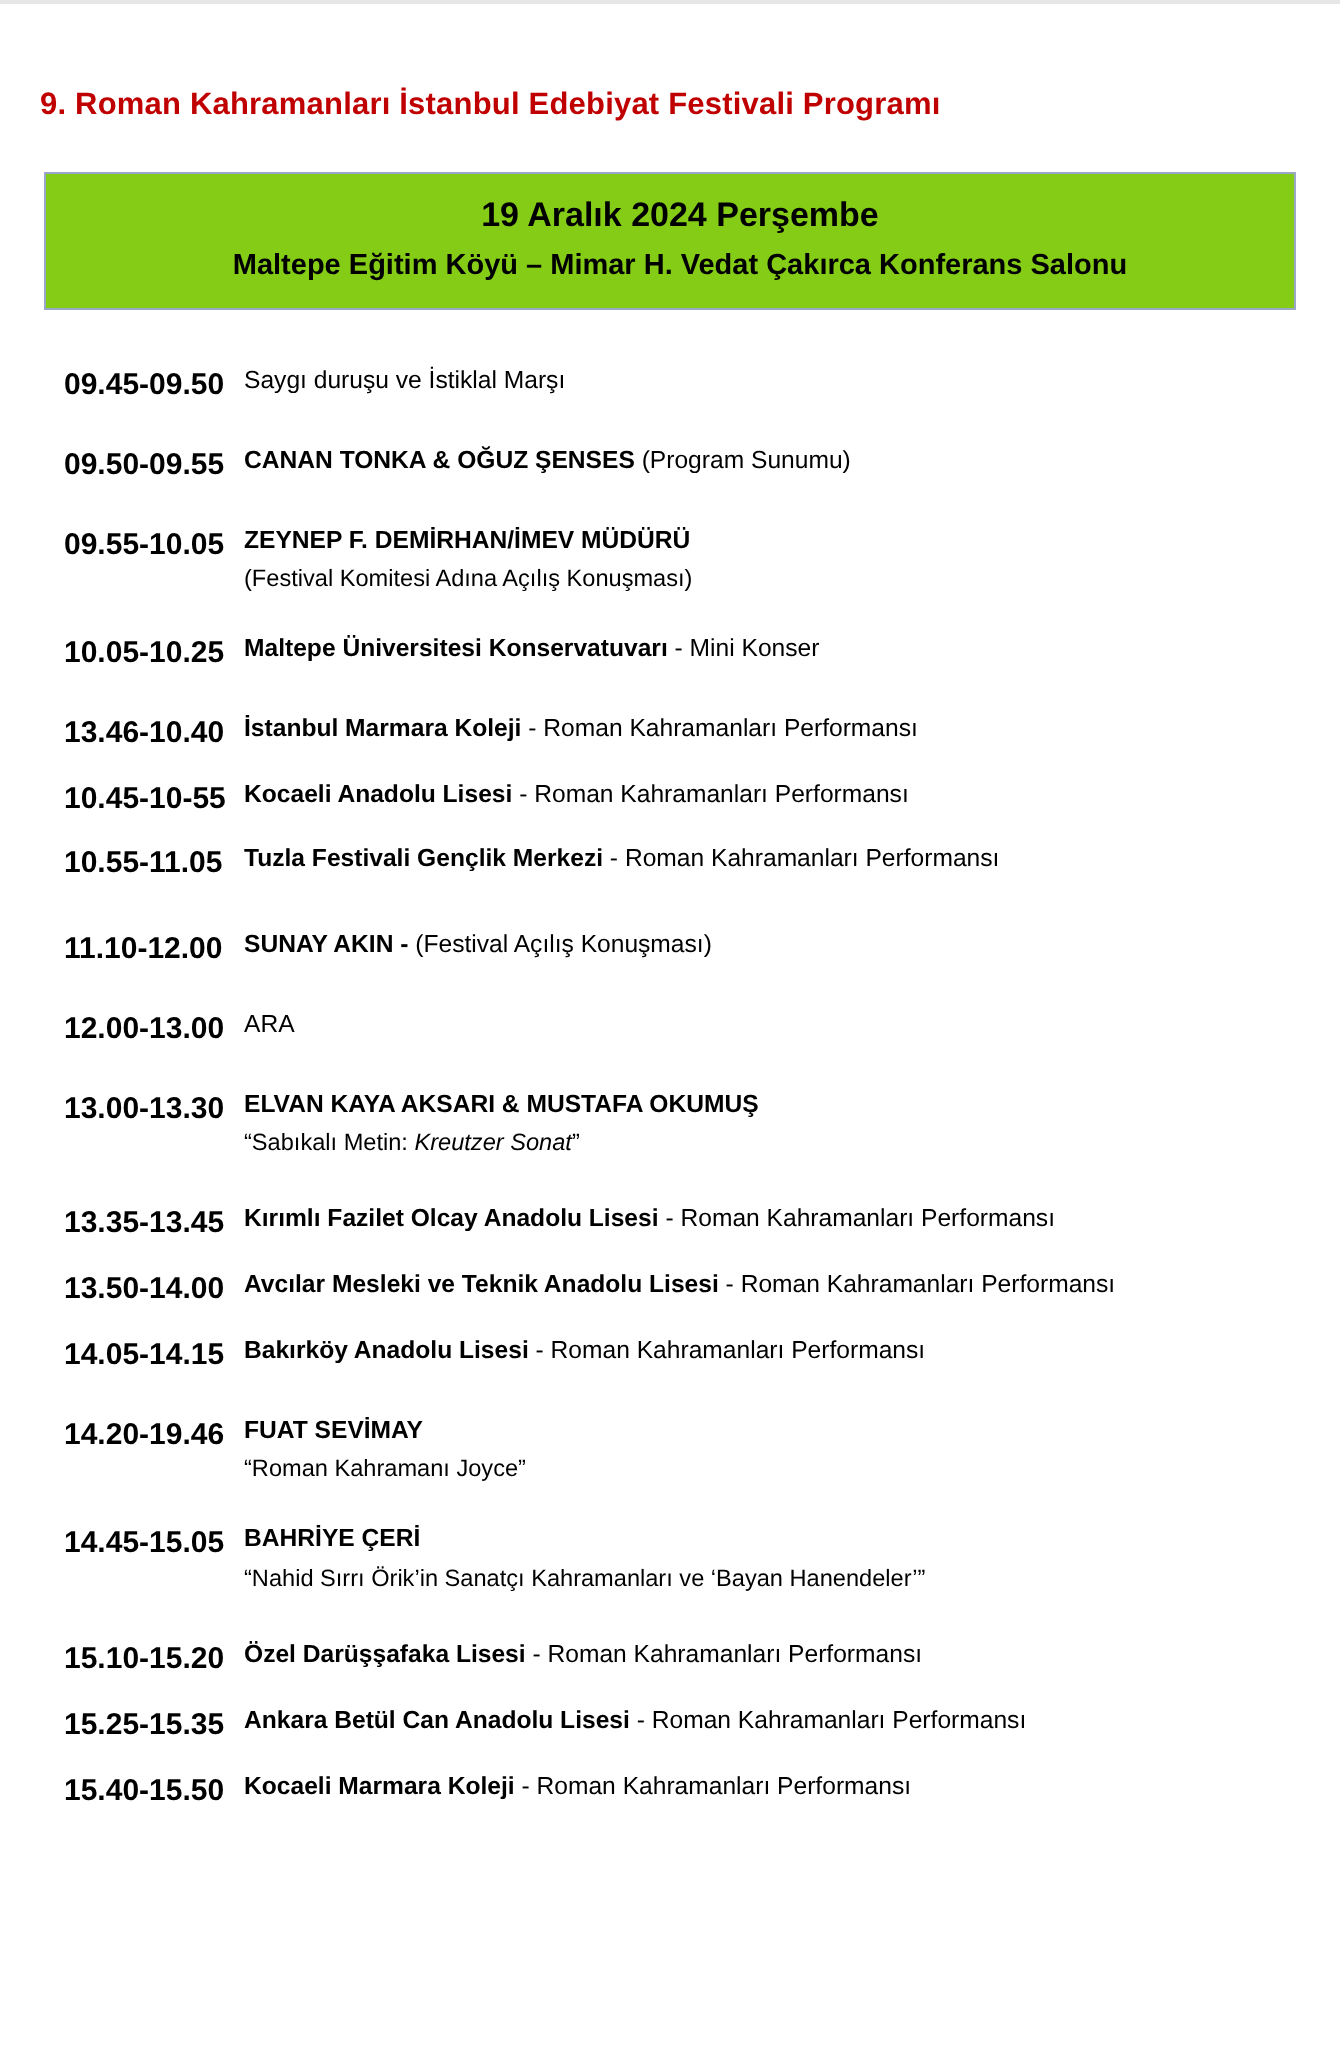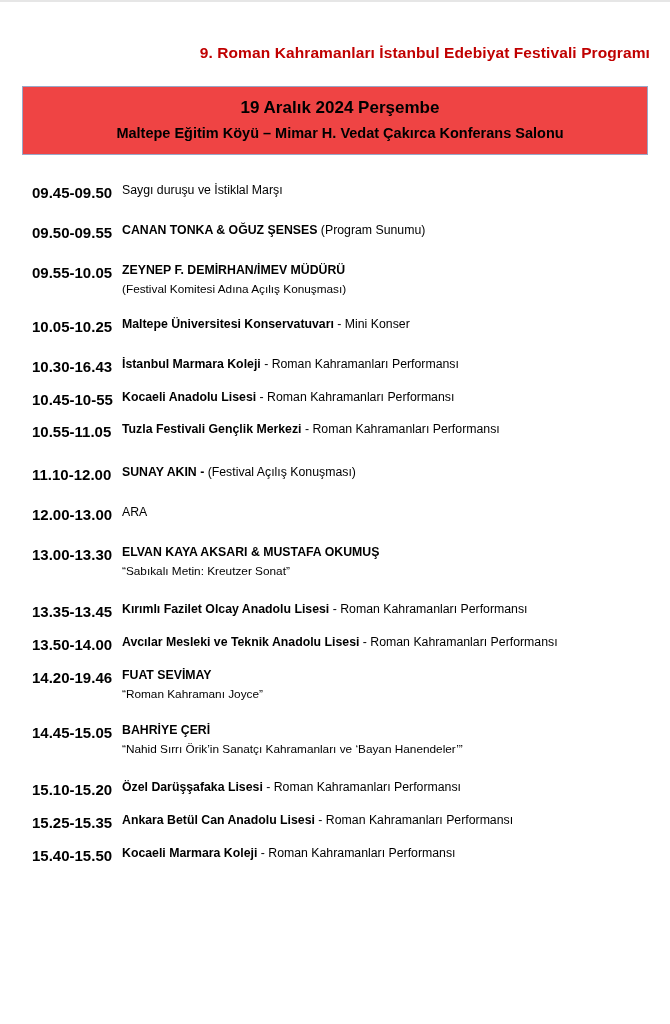--- a/index.html
+++ b/index.html
@@ -23,32 +23,32 @@
     position: relative;
     background: #ffffff;
   }
   .top-rule {
     width: 100%;
     height: 2px;
     background: #e6e6e6;
     margin: 0;
   }
   .festival-title {
-    text-align: right;
+    text-align: left;
     color: #c00000;
     font-weight: bold;
     font-size: 15.5px;
     letter-spacing: 0.1px;
     margin: 42px 0 0 0;
     padding: 0 20px;
   }
   .date-box {
     margin: 24px 22px 0 22px;
     border: 1px solid #9aa7c7;
-    background: #ef4444;
+    background: #84cc16;
     padding: 11px 0 13px 10px;
     text-align: center;
   }
   .date-box .line1 {
     font-size: 17px;
     font-weight: bold;
     margin-bottom: 7px;
   }
   .date-box .line2 {
     font-size: 14.5px;
@@ -80,21 +80,21 @@
     line-height: 1.5;
   }
   .desc .b { font-weight: bold; }
   .desc .n { font-weight: normal; }
   .sub {
     font-size: 11.8px;
     font-weight: normal;
     line-height: 1.55;
     margin-top: 1px;
   }
-  .sub .ital { }
+  .sub .ital { font-style: italic; }
 </style>
 </head>
 <body>
 
 <div class="page">
 
   <div class="top-rule"></div>
 
   <div class="festival-title">9. Roman Kahramanları İstanbul Edebiyat Festivali Programı</div>
 
@@ -123,21 +123,21 @@
           <div class="sub">(Festival Komitesi Adına Açılış Konuşması)</div>
         </div>
       </div>
       <div class="row gap-md">
         <div class="time">10.05-10.25</div>
         <div class="desc">
           <div><span class="b">Maltepe Üniversitesi Konservatuvarı</span><span class="n"> - Mini Konser</span></div>
         </div>
       </div>
       <div class="row gap-sm">
-        <div class="time">10.30-16.43</div>
+        <div class="time">13.46-10.40</div>
         <div class="desc">
           <div><span class="b">İstanbul Marmara Koleji</span><span class="n"> - Roman Kahramanları Performansı</span></div>
         </div>
       </div>
       <div class="row gap-sm">
         <div class="time">10.45-10-55</div>
         <div class="desc">
           <div><span class="b">Kocaeli Anadolu Lisesi</span><span class="n"> - Roman Kahramanları Performansı</span></div>
         </div>
       </div>
@@ -172,20 +172,26 @@
           <div><span class="b">Kırımlı Fazilet Olcay Anadolu Lisesi</span><span class="n"> - Roman Kahramanları Performansı</span></div>
         </div>
       </div>
       <div class="row gap-sm">
         <div class="time">13.50-14.00</div>
         <div class="desc">
           <div><span class="b">Avcılar Mesleki ve Teknik Anadolu Lisesi</span><span class="n"> - Roman Kahramanları Performansı</span></div>
         </div>
       </div>
       <div class="row gap-md">
+        <div class="time">14.05-14.15</div>
+        <div class="desc">
+          <div><span class="b">Bakırköy Anadolu Lisesi</span><span class="n"> - Roman Kahramanları Performansı</span></div>
+        </div>
+      </div>
+      <div class="row gap-md">
         <div class="time">14.20-19.46</div>
         <div class="desc">
           <div><span class="b">FUAT SEVİMAY</span></div>
           <div class="sub">“Roman Kahramanı Joyce”</div>
         </div>
       </div>
       <div class="row gap-lg">
         <div class="time">14.45-15.05</div>
         <div class="desc">
           <div><span class="b">BAHRİYE ÇERİ</span></div>

